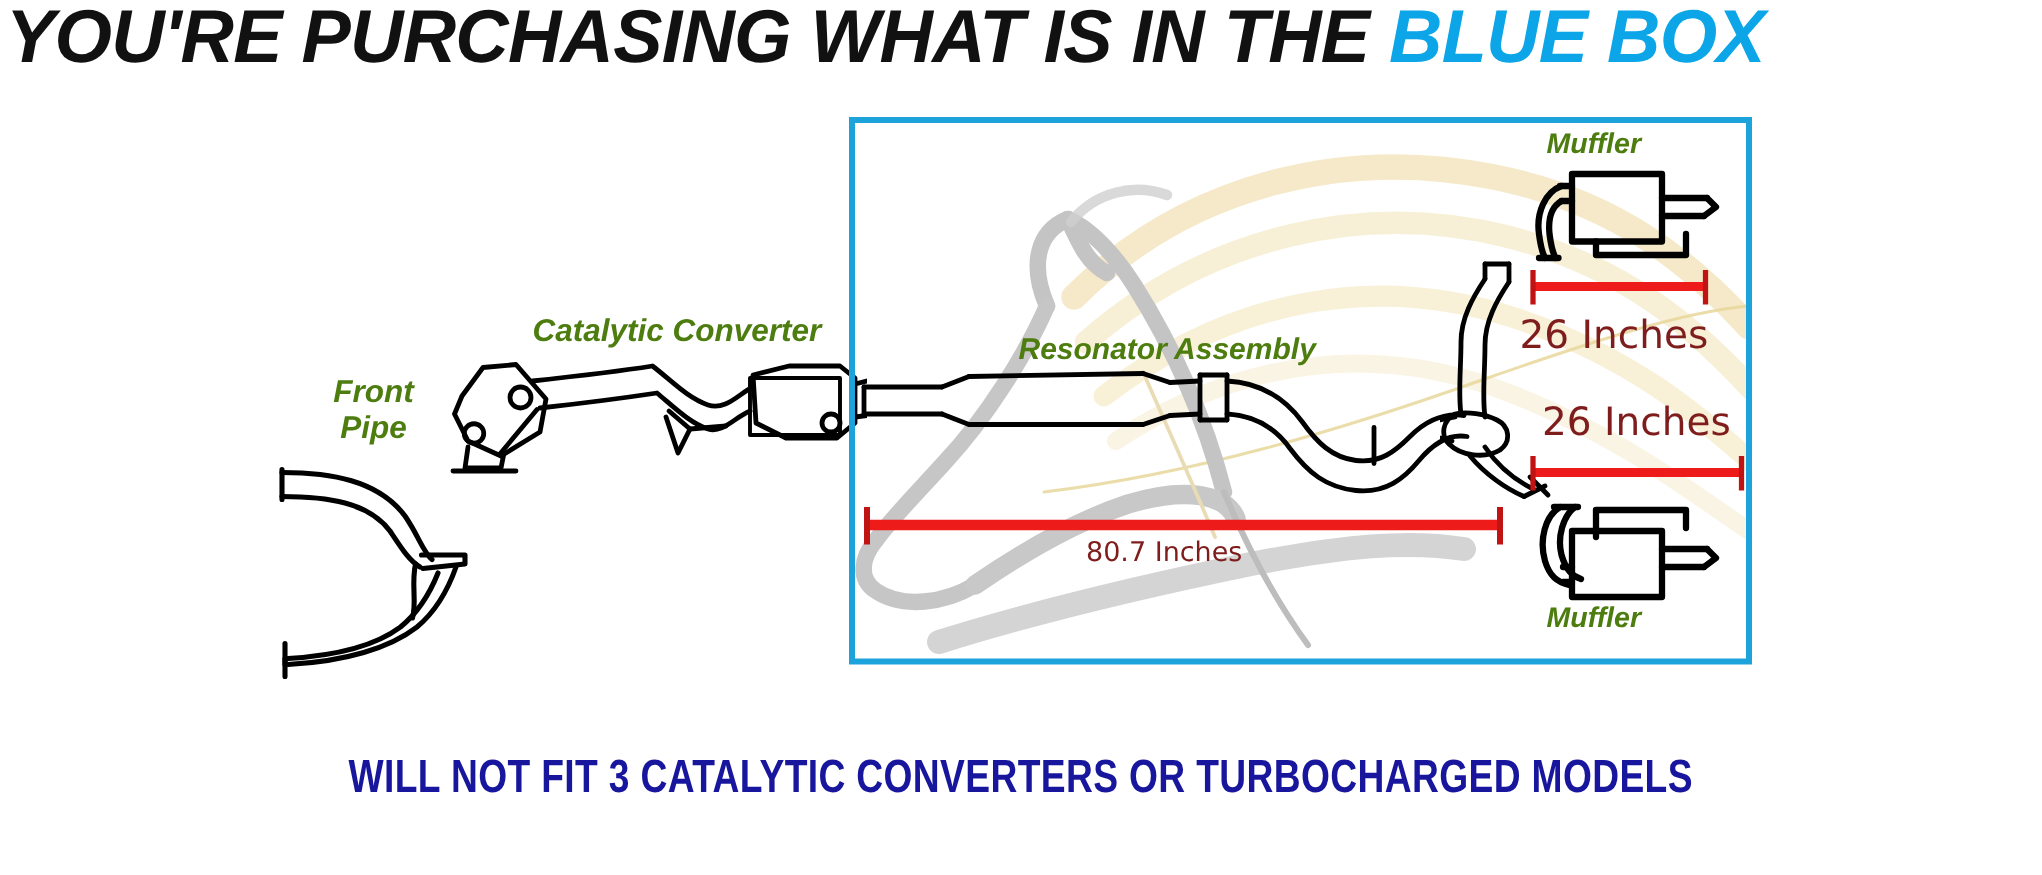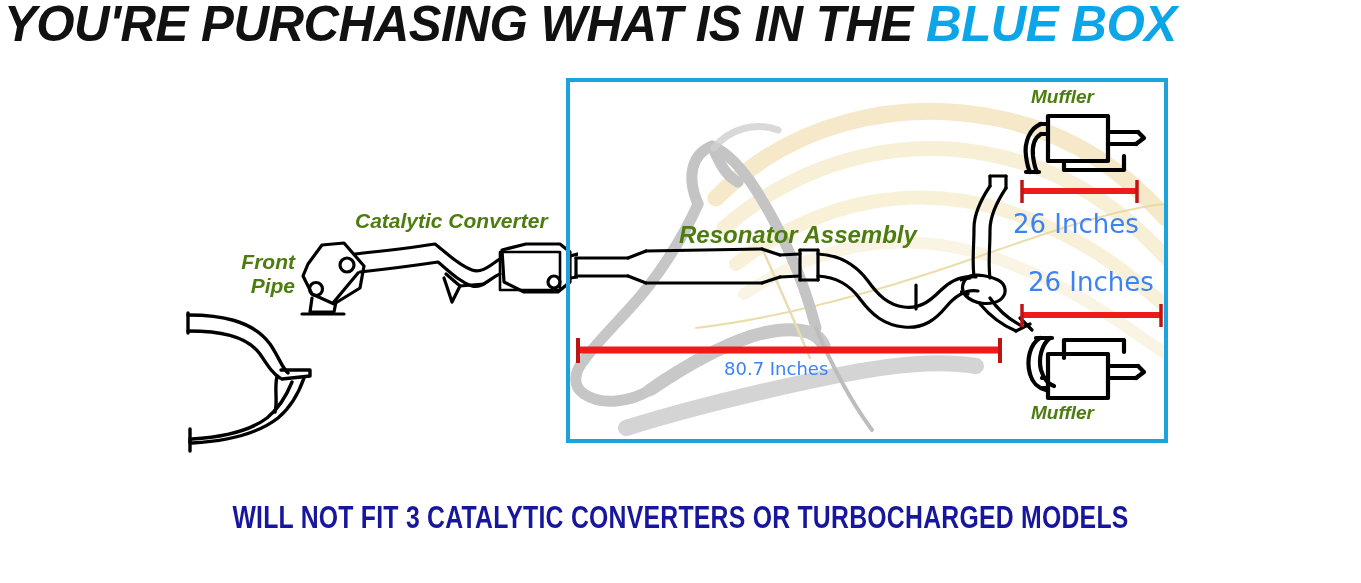--- a/index.html
+++ b/index.html
@@ -79,41 +79,41 @@
     font-weight: bold;
     font-style: italic;
     color: #4d7c0f;
     white-space: nowrap;
     line-height: 1.12;
   }
   .dim-label {
     position: absolute;
     font-family: "DejaVu Sans", sans-serif;
     font-weight: normal;
-    color: #3b82f6;
+    color: #7f1d1d;
     white-space: nowrap;
   }
 
   #label-front-pipe {
     left: 203px;
     top: 250px;
     font-size: 21px;
-    text-align: right;
+    text-align: center;
     width: 92px;
   }
   #label-cat {
     left: 327px;
     top: 209px;
     font-size: 21px;
     margin-left: 28px;
   }
   #label-resonator {
     left: 679px;
     top: 222px;
-    font-size: 24px;
+    font-size: 20px;
   }
   #label-muffler-top {
     left: 1031px;
     top: 86px;
     font-size: 19px;
   }
   #label-muffler-bottom {
     left: 1031px;
     top: 402px;
     font-size: 19px;

